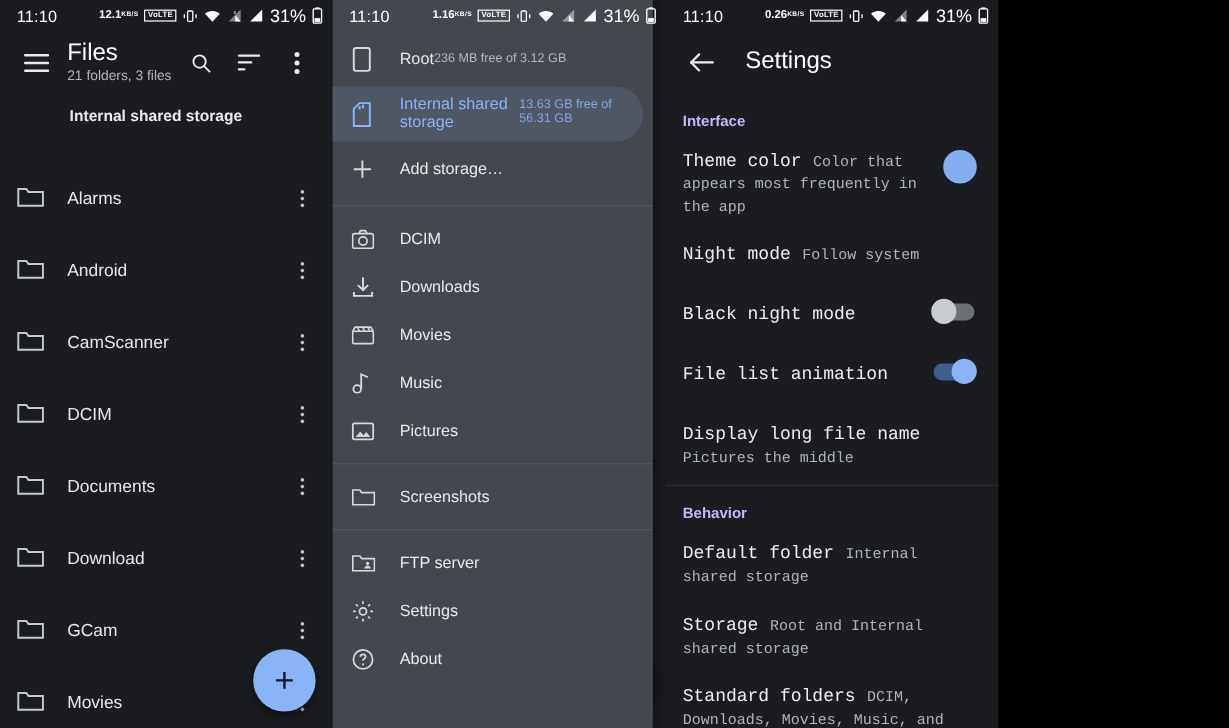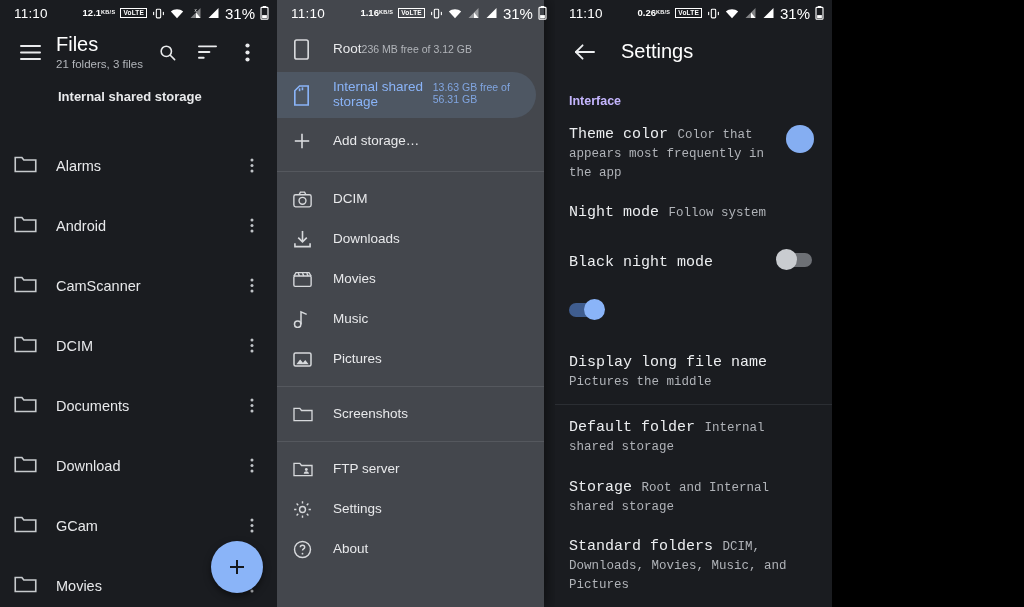--- a/index.html
+++ b/index.html
@@ -664,33 +664,37 @@
       <div class="srow">
         <span class="stxt">
           <span class="stitle">Black night mode</span>
         </span>
         <span class="switch off">
             <span class="thumb"></span>
           </span>
       </div>
 
       <div class="srow">
+        <span class="stxt">
+          <span class="stitle">File list animation</span>
+        </span>
         <span class="switch on">
             <span class="thumb"></span>
           </span>
       </div>
 
       <div class="srow">
         <span class="stxt">
           <span class="stitle">Display long file name</span>
           <span class="ssub">Pictures the middle</span>
         </span>
       </div>
 
       <div class="sdiv"></div>
+      <div class="sec-h">Behavior</div>
 
       <div class="srow">
         <span class="stxt">
           <span class="stitle">Default folder</span>
           <span class="ssub">Internal shared storage</span>
         </span>
       </div>
       <div class="srow">
         <span class="stxt">
           <span class="stitle">Storage</span>

